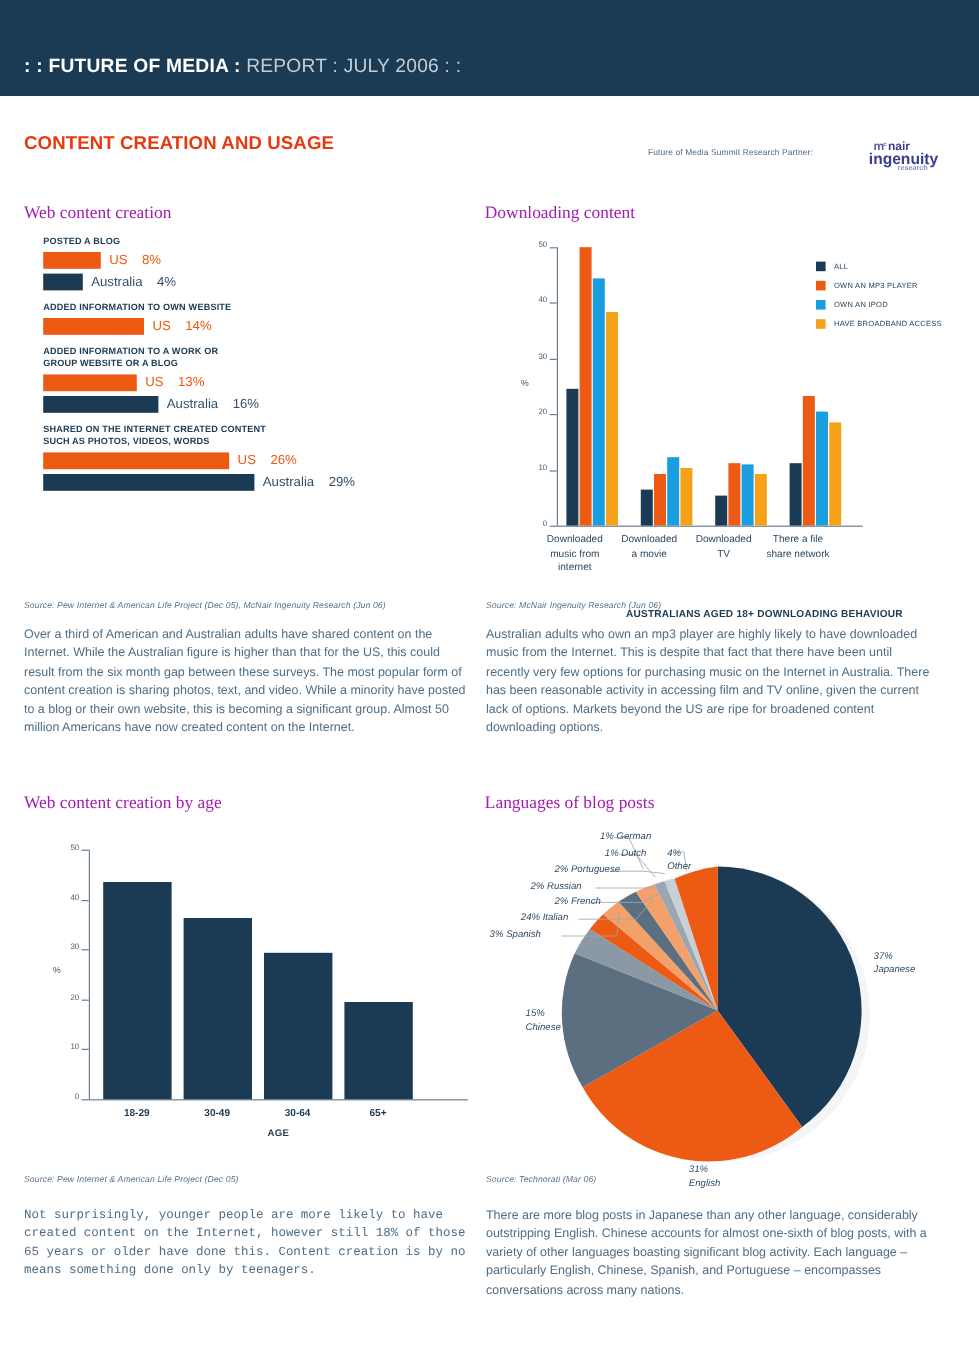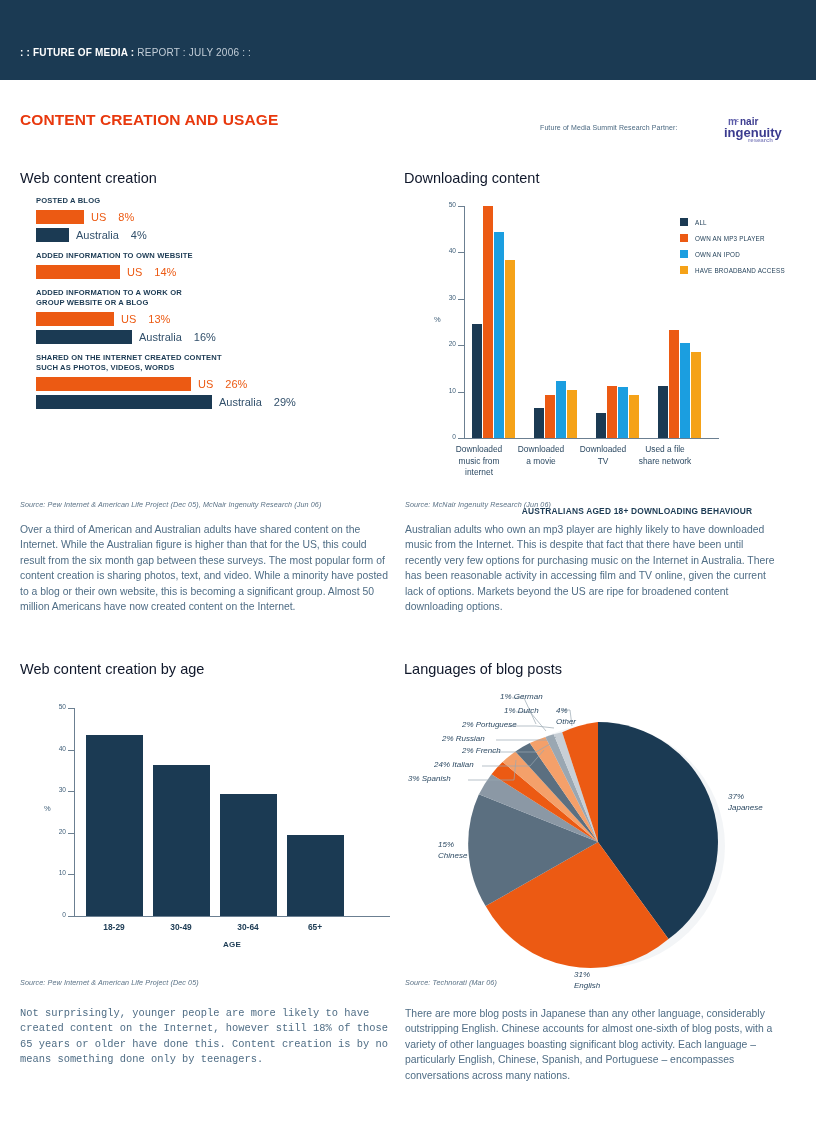--- a/index.html
+++ b/index.html
@@ -13,41 +13,41 @@
   }
   .page{position:relative;width:816px;height:1123px;}
 
   
   .header-band{
     position:absolute;left:0;top:0;width:816px;height:80px;
     background:#1b3a53;
   }
   .header-title{
     position:absolute;left:20px;top:47px;
-    font-size:10px;letter-spacing:.2px;white-space:nowrap;
+    font-size:16px;letter-spacing:.2px;white-space:nowrap;
   }
   .header-title .b{color:#ffffff;font-weight:bold;}
   .header-title .l{color:#c3ced8;font-weight:normal;}
 
   
   .page-title{
     position:absolute;left:20px;top:111px;
     color:#e8380d;font-size:15.5px;font-weight:bold;letter-spacing:.1px;
   }
   .partner-line{
     position:absolute;left:540px;top:124px;
     font-size:7px;color:#4a6880;letter-spacing:.1px;
   }
   .logo{
     position:absolute;left:722px;top:113px;width:68px;height:32px;
   }
 
   
   .h2{
-    position:absolute;font-size:14.5px;color:#0f172a;font-weight:normal;
+    position:absolute;font-size:14.5px;color:#a21caf;font-weight:normal;font-family:Liberation Serif, serif;
   }
   .source{
     position:absolute;font-size:7.2px;font-style:italic;color:#5b7near;
     color:#5b7286;letter-spacing:.1px;
   }
   .para{
     position:absolute;font-size:10.4px;line-height:15.4px;color:#4f6d85;
     width:370px;
   }
 
@@ -279,21 +279,21 @@
       <div>TV</div>
     </div>
 
     <div class="dc-group" style="left:246px;top:6px;height:232px;">
       <div class="dc-bar" style="height:52.4px;background:#1b3a53;"></div>
       <div class="dc-bar" style="height:108.1px;background:#ec5a13;"></div>
       <div class="dc-bar" style="height:94.7px;background:#1b9ee0;"></div>
       <div class="dc-bar" style="height:85.8px;background:#f5a218;"></div>
     </div>
     <div class="dc-catlab" style="left:210px;top:244px;">
-      <div>Used a file</div>
+      <div>There a file</div>
       <div>share network</div>
     </div>
 
     <div class="dc-xtitle">AUSTRALIANS AGED 18+ DOWNLOADING BEHAVIOUR</div>
 
     <div class="dc-legend">
       <div class="dc-leg-row">
         <span class="dc-leg-sw" style="background:#1b3a53;"></span>
         <span class="dc-leg-tx">ALL</span>
       </div>

